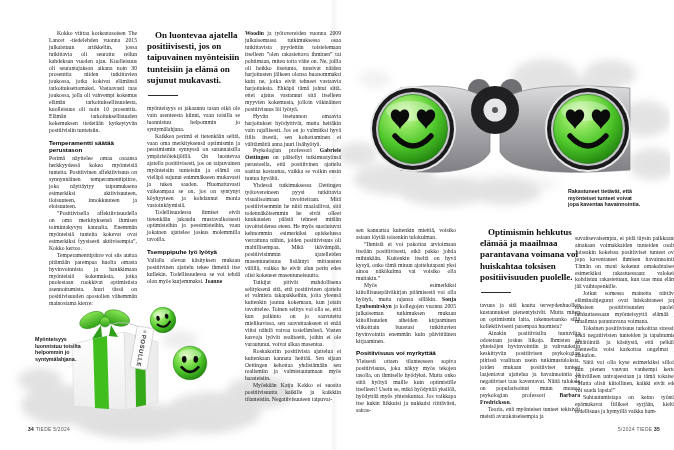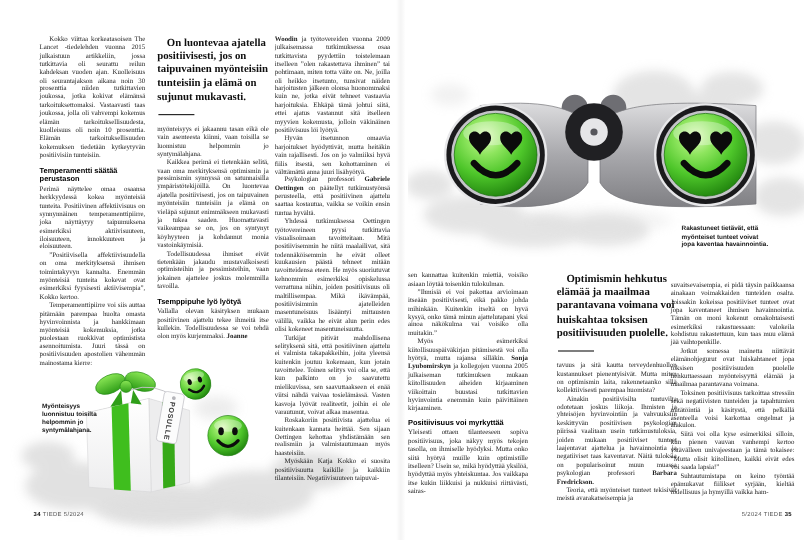--- a/index.html
+++ b/index.html
@@ -1,20 +1,20 @@
 <!DOCTYPE html>
 <html lang="fi"><head>
 <meta charset="utf-8">
 <style>
   html,body{margin:0;padding:0;background:#ffffff;}
   .spread{position:relative;width:674px;height:450px;background:#ffffff;overflow:hidden;
           font-family:"Liberation Serif",serif;color:#1c1c1c;}
   .gutter{position:absolute;left:330px;top:0;width:8px;height:450px;
           background:linear-gradient(90deg,rgba(0,0,0,0) 0%,rgba(0,0,0,0.045) 50%,rgba(0,0,0,0) 100%);}
-  .col{position:absolute;font-size:5.7px;line-height:6.9px;text-align:justify;z-index:2;}
+  .col{position:absolute;font-size:5.7px;line-height:6.9px;text-align:justify;z-index:2;margin-left:16px;}
   .col p{margin:0;text-indent:8px;}
   .col p.noindent{text-indent:0;}
   .subhead{font-family:"Liberation Sans",sans-serif;font-weight:bold;font-size:6.2px;
            line-height:7.5px;margin:5px 0 1.5px 0;text-align:left;color:#000;}
   .pull-quote{font-family:"Liberation Serif",serif;font-weight:bold;font-size:9px;
               line-height:11.2px;text-align:left;color:#0e0e0e;margin:0;}
   .quote-rule{width:30px;border:0;border-top:1px solid #2a2a2a;margin:9px 0 9px 1px;}
   .caption{position:absolute;font-family:"Liberation Sans",sans-serif;font-weight:bold;
            font-size:5.3px;line-height:6.6px;color:#141414;z-index:3;text-align:left;}
   .folio{position:absolute;top:427px;font-family:"Liberation Sans",sans-serif;font-size:4.9px;

